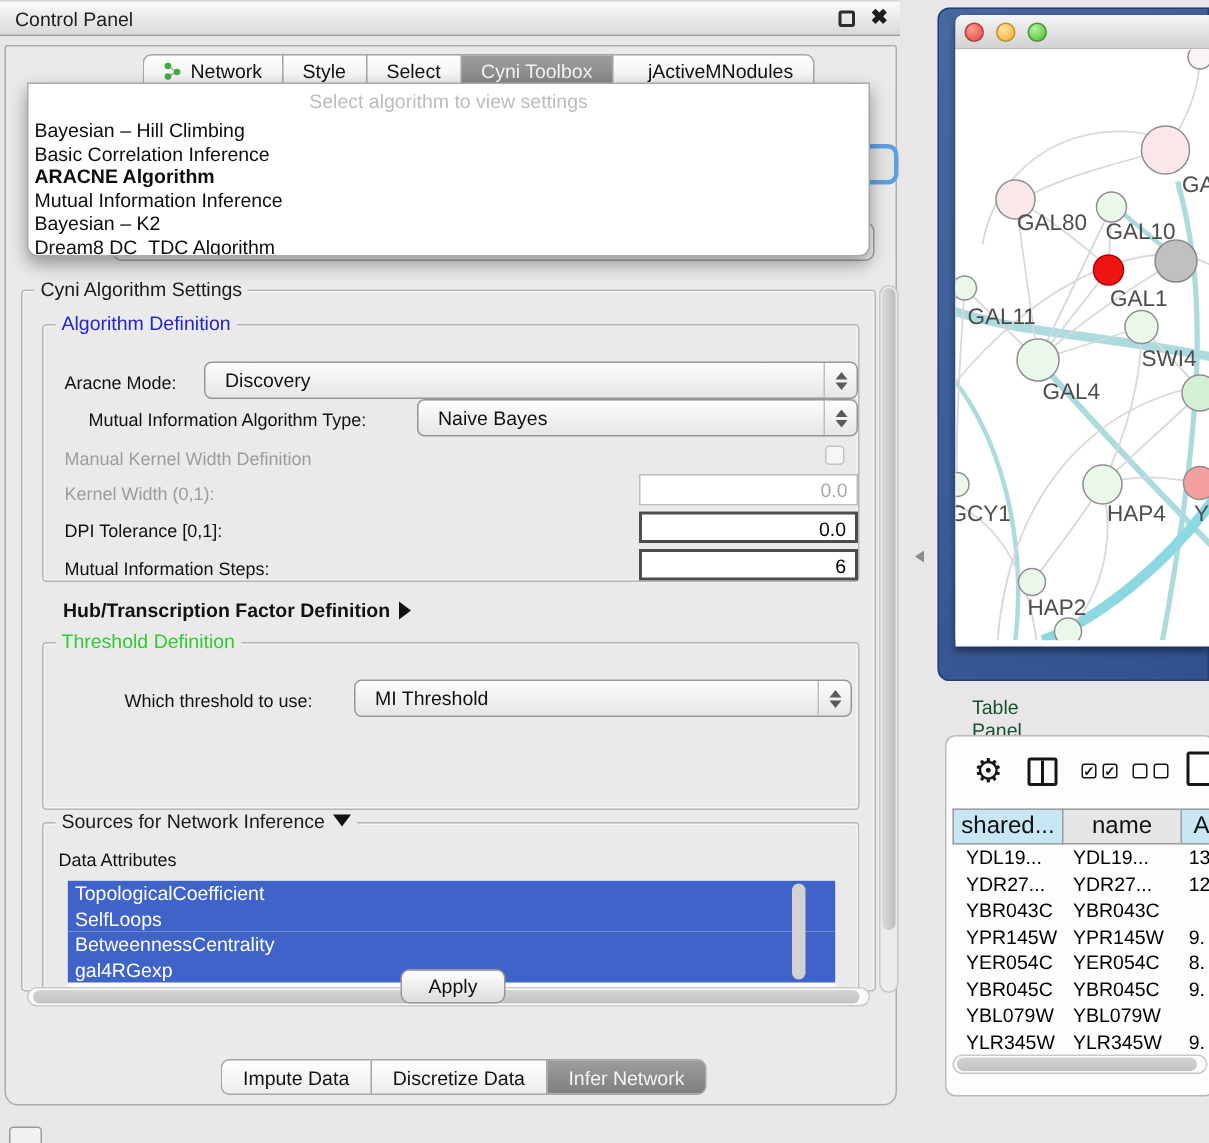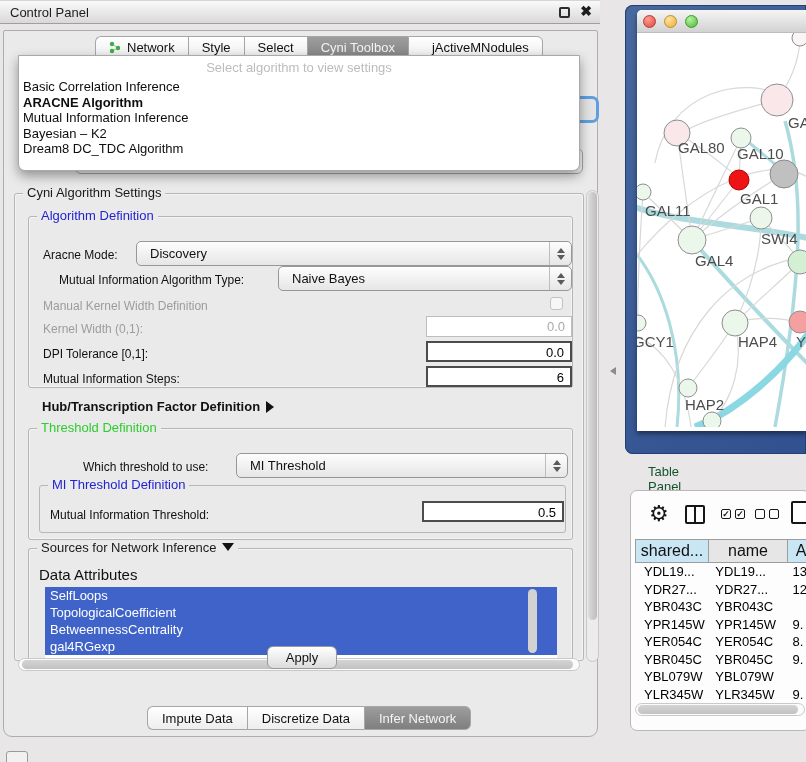--- a/index.html
+++ b/index.html
@@ -152,20 +152,21 @@
         <span>jActiveMNodules</span>
       </div>
   </div>
 
   <div class="frag-combo-blue"></div>
   <div class="frag-combo-bottom"></div>
 
   <div class="popup">
     <div class="popup-prompt">Select algorithm to view settings</div>
     <div class="popup-items" id="dd-items">
+        <div class="popup-item">Bayesian – Hill Climbing</div>
         <div class="popup-item">Basic Correlation Inference</div>
         <div class="popup-item bold">ARACNE Algorithm</div>
         <div class="popup-item">Mutual Information Inference</div>
         <div class="popup-item">Bayesian – K2</div>
         <div class="popup-item">Dream8 DC_TDC Algorithm</div>
       </div>
   </div>
 
   <div class="groupbox" style="left:14px; top:193px; width:570px; height:468px;">
     <span class="gb-title">Cyni Algorithm Settings</span>
@@ -214,33 +215,28 @@
 
     <span class="fieldlabel" style="left:54px; top:31px;">Which threshold to use:</span>
     <div class="combo" style="left:207px; top:24px; width:332px;gap:18px;">
       <span class="combo-text">MI Threshold</span>
       <span class="combo-spin">
           <span class="arr-up"></span>
           <span class="arr-dn"></span>
         </span>
     </div>
 
-    <div class="groupbox" style="left:10px; top:56px; width:527px; height:48px; box-shadow:none;">
-      <span class="gb-title blue" style="background:#eaeaea;">MI Threshold Definition</span>
-      <span class="fieldlabel" style="left:10px; top:22px;">Mutual Information Threshold:</span>
-      <div class="tfield enabled" style="left:382px; top:15px; width:142px;">0.5</div>
-    </div>
   </div>
 
   <div class="groupbox" style="left:28px; top:548px; width:545px; height:112px; border-bottom:none; border-radius:3px 3px 0 0;">
     <span class="gb-title"><span>Sources for Network Inference</span><span class="tri-down"></span></span>
-    <span class="fieldlabel" style="left:10px; top:17px; font-size:15px;">Data Attributes</span>
+    <span class="fieldlabel" style="left:10px; top:17px; font-size:12px;">Data Attributes</span>
     <div class="attr-list" id="attr-list" style="left:16px; top:38px; width:512px; height:72px;">
+        <div class="attr-row">TopologicalCoefficient</div>
         <div class="attr-row">SelfLoops</div>
-        <div class="attr-row">TopologicalCoefficient</div>
         <div class="attr-row">BetweennessCentrality</div>
         <div class="attr-row">gal4RGexp</div>
       </div>
     <div class="attr-scroll" style="left:499px; top:40px; height:64px;"></div>
   </div>
 
   <div class="vscroll" style="left:586px; top:190px; height:472px;">
     <div class="thumb" style="top:1px; height:428px;"></div>
   </div>
   <div class="hscroll" style="left:18px; top:658px; width:562px;">

